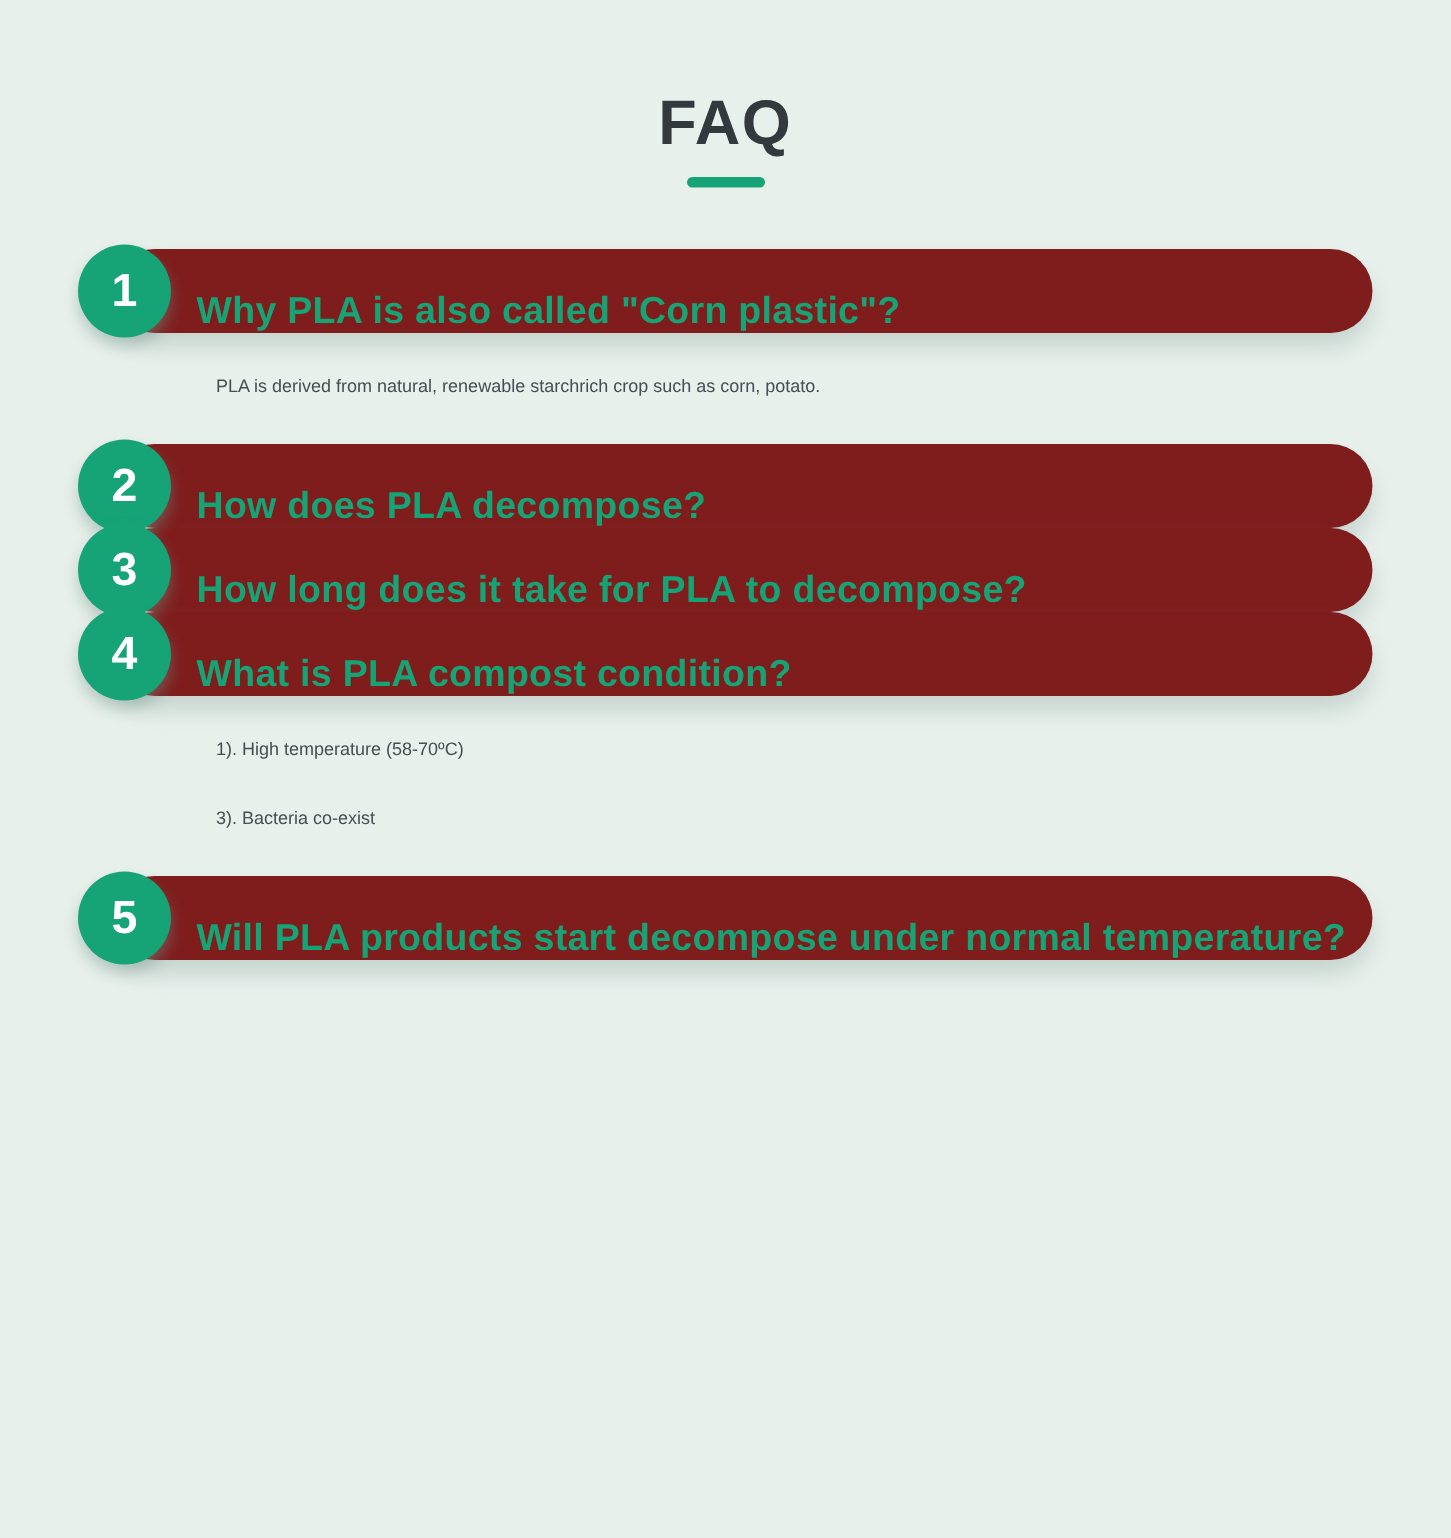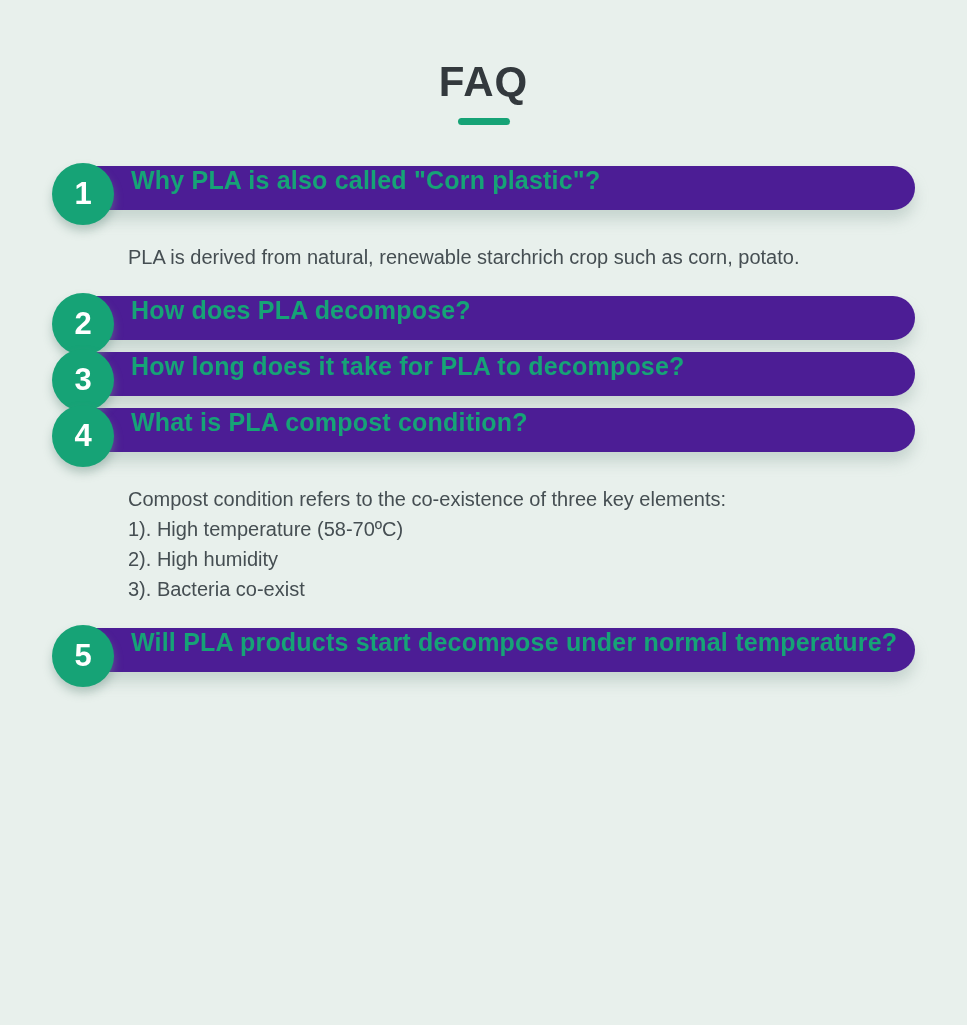--- a/index.html
+++ b/index.html
@@ -23,38 +23,38 @@
     width:52px;height:7px;border-radius:4px;background:var(--accent);
     margin:12px auto 0;
   }
   .page-subtitle{
     margin:20px 0 0;font-size:16px;letter-spacing:3px;color:#3d474c;font-weight:400;
   }
   .faq-list{margin-top:41px;}
   .faq-item{position:relative;}
   .q-row{position:relative;height:56px;margin:0 52px 0 75px;}
   .q-bar{
-    height:44px;background:#4c1d95;border-radius:28px;
+    height:56px;background:#7f1d1d;border-radius:28px;
     box-shadow:0 10px 14px rgba(146,171,162,0.38);
-    display:flex;align-items:flex-start;padding-left:56px;
+    display:flex;align-items:flex-end;padding-left:56px;
   }
   .num-badge{
     position:absolute;left:-23px;top:-3px;width:62px;height:62px;border-radius:50%;
     background:var(--accent);color:#ffffff;z-index:2;
     display:flex;align-items:center;justify-content:center;
     font-size:31px;font-weight:bold;
     box-shadow:0 6px 10px rgba(118,150,139,0.45);
   }
   .q-text{
     margin:0;font-size:25px;font-weight:bold;color:var(--accent);
     letter-spacing:0.2px;white-space:nowrap;
   }
   .answer{margin:20px 94px 24px 128px;}
   .answer-line{
-    margin:0;font-size:20px;line-height:30px;color:#454e52;
+    margin:16px;font-size:12px;line-height:30px;color:#454e52;
     text-align:justify;
   }
 </style>
 </head>
 <body>
 
 <div class="header">
   <h1 class="page-title">FAQ</h1>
   <div class="title-divider"></div>
 </div>
@@ -99,23 +99,21 @@
   <section class="faq-item">
     <div class="q-row">
       <div class="num-badge">
         <span>4</span>
       </div>
       <div class="q-bar">
         <h3 class="q-text">What is PLA compost condition?</h3>
       </div>
     </div>
     <div class="answer">
-        <p class="answer-line">Compost condition refers to the co-existence of three key elements:</p>
         <p class="answer-line">1). High temperature (58-70ºC)</p>
-        <p class="answer-line">2). High humidity</p>
         <p class="answer-line">3). Bacteria co-exist</p>
       </div>
   </section>
 
   <section class="faq-item">
     <div class="q-row">
       <div class="num-badge">
         <span>5</span>
       </div>
       <div class="q-bar">

